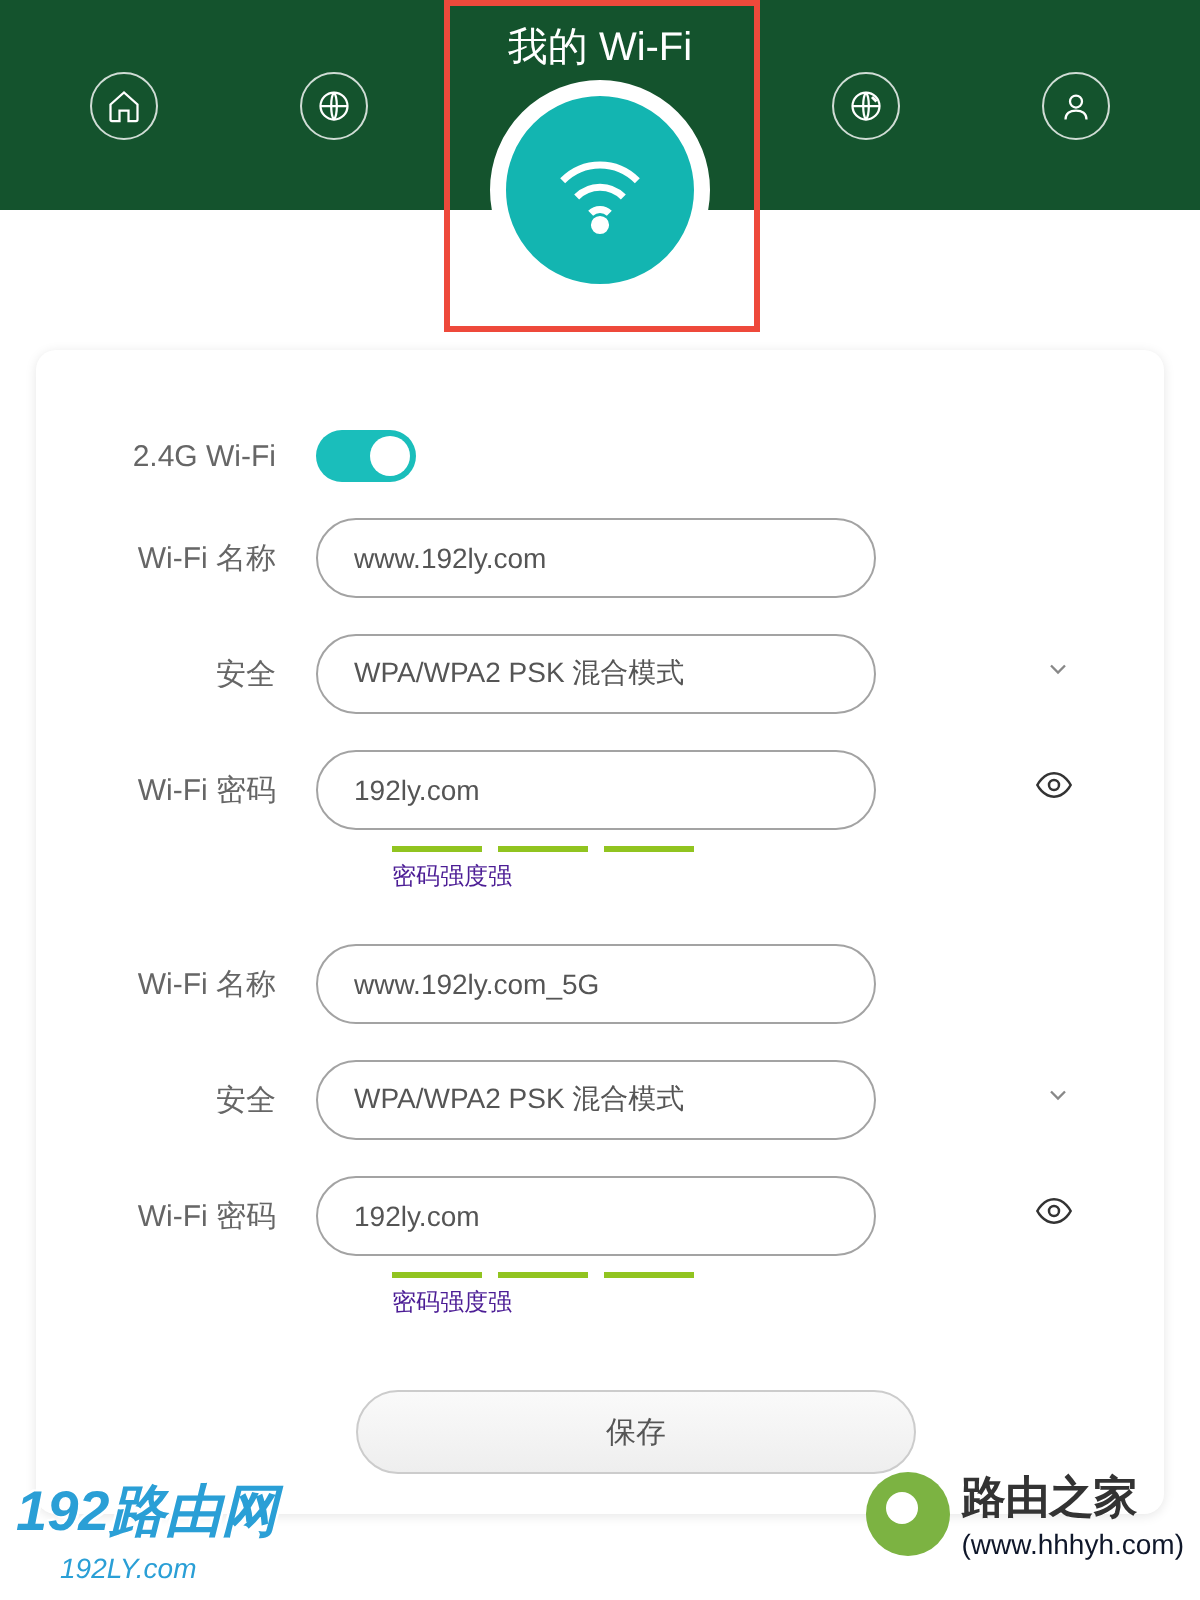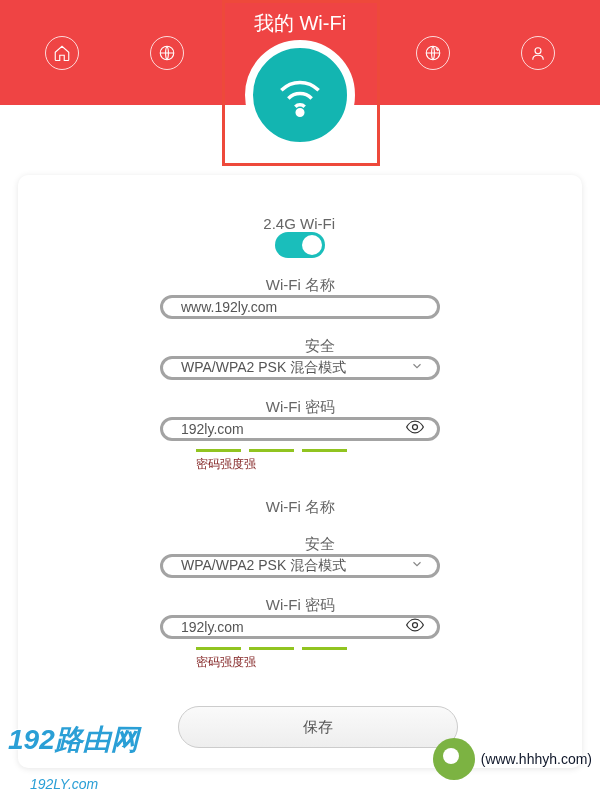--- a/index.html
+++ b/index.html
@@ -1,40 +1,40 @@
 <!DOCTYPE html>
 <html><head>
   <meta charset="utf-8">
   <style>
     * { margin: 0; padding: 0; box-sizing: border-box; }
     body { width: 600px; height: 800px; font-family: "Microsoft YaHei", Arial, sans-serif; background: #fff; overflow: hidden; position: relative; }
-    .header { background: #ef4444; height: 105px; position: relative; }
+    .header { background: #14532d; height: 105px; position: relative; }
     .header-title { position: absolute; top: 10px; left: 50%; transform: translateX(-50%); color: #fff; font-size: 20px; }
     .nav-icons { display: flex; justify-content: space-around; align-items: center; height: 100%; padding: 0 10px; }
     .nav-icon { width: 34px; height: 34px; border: 1.5px solid rgba(255,255,255,0.8); border-radius: 50%; display: flex; align-items: center; justify-content: center; cursor: pointer; }
     .nav-spacer { width: 90px; }
     .center-circle { position: absolute; top: 40px; left: 50%; transform: translateX(-50%); width: 110px; height: 110px; background: #13b5b1; border: 8px solid #fff; border-radius: 50%; display: flex; align-items: center; justify-content: center; z-index: 5; }
     .highlight-box { position: absolute; top: 0; left: 222px; width: 158px; height: 166px; border: 3px solid #ee493b; z-index: 6; pointer-events: none; }
     .content { padding: 70px 18px 20px; }
     .card { background: #fff; border-radius: 10px; box-shadow: 0 1px 6px rgba(0,0,0,0.1); padding: 40px 30px 20px; }
-    .row { display: flex; align-items: center; margin-bottom: 18px; flex-direction: column; }
+    .row { display: flex; align-items: center; margin-bottom: 18px; }
     .row-label { width: 110px; text-align: right; padding-right: 20px; color: #666; font-size: 15px; }
     .row-control { flex: 1; }
     .toggle { width: 50px; height: 26px; background: #1abebb; border-radius: 13px; position: relative; cursor: pointer; }
     .toggle::after { content: ''; position: absolute; right: 3px; top: 3px; width: 20px; height: 20px; background: #fff; border-radius: 50%; }
     .input-wrap { position: relative; }
-    .text-input { width: 280px; height: 24px; border: 3px solid #a3a3a3; border-radius: 20px; padding: 0 18px; font-size: 14px; color: #555; outline: none; }
+    .text-input { width: 280px; height: 40px; border: 1px solid #a3a3a3; border-radius: 20px; padding: 0 18px; font-size: 14px; color: #555; outline: none; }
     .select-wrap { position: relative; display: inline-block; }
     .select-chevron { position: absolute; right: 16px; top: 50%; transform: translateY(-50%); pointer-events: none; }
     .eye-icon { position: absolute; right: 15px; top: 50%; transform: translateY(-50%); cursor: pointer; }
     .strength-bars { display: flex; gap: 8px; margin: 8px 0 4px 18px; }
     .strength-bar { width: 45px; height: 3px; background: #91c420; }
-    .strength-text { font-size: 12px; color: #7f1d1d; margin-left: 18px; margin-bottom: 25px; }
+    .strength-text { font-size: 12px; color: #4c1d95; margin-left: 18px; margin-bottom: 25px; }
     .save-btn { width: 280px; height: 42px; background: linear-gradient(#fafafa, #eee); border: 1px solid #ccc; border-radius: 21px; font-size: 15px; color: #555; cursor: pointer; margin-left: 130px; margin-top: 10px; text-align: center; }
-    .watermark-left { position: absolute; bottom: 41px; left: 8px; font-size: 28px; font-weight: bold; color: #2a9fd6; text-shadow: 1px 1px 0 #fff, -1px -1px 0 #fff; z-index: 10; font-style: italic; }
+    .watermark-left { position: absolute; bottom: 25px; left: 8px; font-size: 28px; font-weight: bold; color: #2a9fd6; text-shadow: 1px 1px 0 #fff, -1px -1px 0 #fff; z-index: 10; font-style: italic; }
     .watermark-left-sub { position: absolute; bottom: 8px; left: 30px; font-size: 14px; color: #2a9fd6; z-index: 10; font-style: italic; }
     .watermark-right { position: absolute; bottom: 20px; right: 8px; display: flex; align-items: center; gap: 6px; z-index: 10; }
     .wr-logo { width: 42px; height: 42px; background: #7cb342; border-radius: 50%; position: relative; }
     .wr-logo::after { content: ''; position: absolute; left: 10px; top: 10px; width: 16px; height: 16px; background: #fff; border-radius: 50%; }
     .wr-text { display: flex; flex-direction: column; }
     .wr-main { font-size: 22px; font-weight: bold; color: #333; }
     .wr-sub { font-size: 14px; color: #0f172a; }
   </style>
 </head>
 <body>
@@ -122,20 +122,21 @@
           <div class="strength-bar"></div>
           <div class="strength-bar"></div>
           <div class="strength-bar"></div>
         </div>
       <div class="strength-text">密码强度强</div>
     </div>
 
 
     <div class="row">
       <div class="row-label">Wi-Fi 名称</div>
+      <div class="row-control"><input class="text-input" value="www.192ly.com_5G" style=""></div>
     </div>
 
     <div class="row">
       <div class="row-label">安全</div>
       <div class="row-control select-wrap">
         <input class="text-input" readonly="" value="WPA/WPA2 PSK 混合模式" style="">
         <span class="select-chevron"><svg width="14" height="14" viewBox="0 0 24 24" fill="none" stroke="#888" stroke-width="2">
               <path d="M6 9l6 6 6-6"></path>
             </svg></span>
       </div>
@@ -164,15 +165,16 @@
     <button class="save-btn">保存</button>
 
   </div>
 </div>
 
 <div class="watermark-left">192路由网</div>
 <div class="watermark-left-sub">192LY.com</div>
 <div class="watermark-right">
   <div class="wr-logo"></div>
   <div class="wr-text">
+    <div class="wr-main">路由之家</div>
     <div class="wr-sub">(www.hhhyh.com)</div>
   </div>
 </div>
 
 </body></html>

